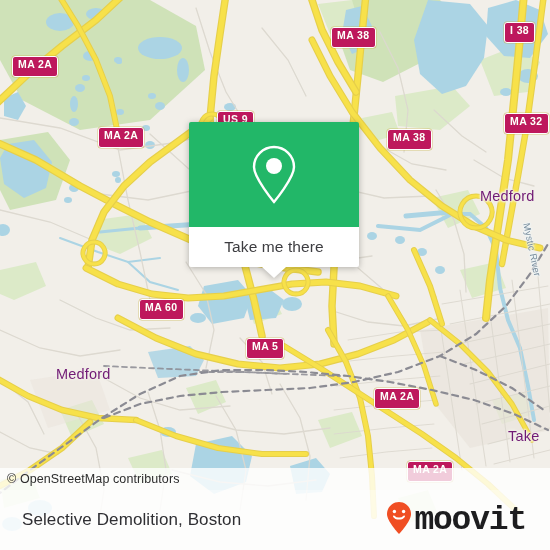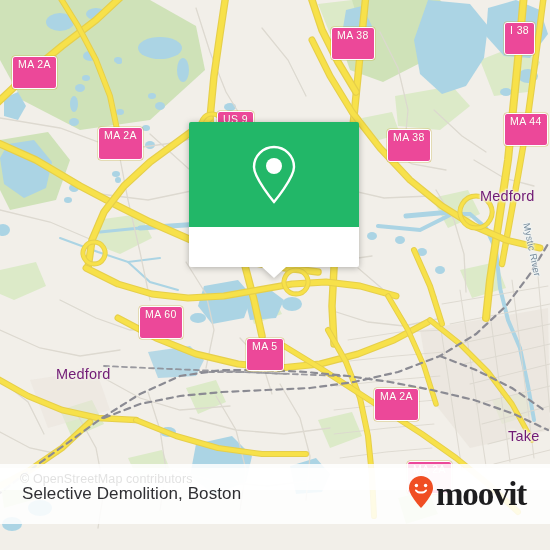--- a/index.html
+++ b/index.html
@@ -10,28 +10,28 @@
   }
   #root{position:relative;width:550px;height:550px;overflow:hidden;}
 
   
   #map{position:absolute;inset:0;background:#f2efe9;overflow:hidden;}
   #map svg{position:absolute;top:0;left:0;}
 
   
   .shield{
     position:absolute;
-    background:#ec4899;
+    background:#be185d;
     border:1.6px solid #ffffff;
     border-radius:3px;
     color:#ffffff;
     font-size:10.5px;
-    font-weight:normal;
+    font-weight:bold;
     letter-spacing:.4px;
-    padding:1px 5px 18px 5px;
+    padding:1px 5px 6px 5px;
     line-height:12px;
     white-space:nowrap;
     text-shadow:0 0 1px rgba(140,120,0,.25);
     box-shadow:0 0 0 .5px rgba(190,170,40,.55);
     z-index:6;
   }
 
   
   .place{
     position:absolute;
@@ -88,42 +88,42 @@
   }
 
   
   #attrib{
     position:absolute;left:0;top:468px;width:550px;height:22px;
     background:rgba(255,255,255,.78);
     display:flex;align-items:center;
     z-index:15;
   }
   #attrib-text{
-    color:#2c2c2c;font-size:12.5px;padding-left:20px;letter-spacing:.1px;
+    color:#2c2c2c;font-size:12.5px;padding-left:7px;letter-spacing:.1px;
   }
 
   
   #footer{
-    position:absolute;left:0;top:464px;width:550px;height:60px;
+    position:absolute;left:0;top:490px;width:550px;height:60px;
     background:rgba(255,255,255,.86);
     display:flex;align-items:center;justify-content:space-between;
     z-index:16;
   }
   #footer-title{
     color:#2f2f33;font-size:17px;padding-left:22px;letter-spacing:.1px;
     white-space:nowrap;
   }
   #brand{
     display:flex;align-items:center;padding-right:24px;gap:2px;
   }
   #brand-pin{display:block;}
   #brand-word{
     color:#1d1d1f;font-size:33px;font-weight:bold;letter-spacing:-1.2px;
     line-height:33px;margin-left:0;
-    font-family:Liberation Serif, serif;
+    font-family:Liberation Mono, monospace;
   }
 </style>
 </head>
 <body>
 
 <div id="root">
 
   <div id="map">
     <svg width="550" height="550" viewBox="0 0 550 550">
       <defs>
@@ -361,42 +361,43 @@
         <path d="M104 366 L148 368 L196 370 L244 372 L292 374 L340 376"></path>
       </g>
     </svg>
 
     <div class="shield" style="left:12px;top:56px">MA 2A</div>
     <div class="shield" style="left:98px;top:127px">MA 2A</div>
     <div class="shield" style="left:217px;top:111px">US 9</div>
     <div class="shield" style="left:331px;top:27px">MA 38</div>
     <div class="shield" style="left:504px;top:22px">I 38</div>
     <div class="shield" style="left:387px;top:129px">MA 38</div>
-    <div class="shield" style="left:504px;top:113px">MA 44</div>
-    <div class="shield" style="left:139px;top:306px">MA 60</div>
+    <div class="shield" style="left:504px;top:113px">MA 32</div>
+    <div class="shield" style="left:139px;top:299px">MA 60</div>
     <div class="shield" style="left:246px;top:338px">MA 5</div>
     <div class="shield" style="left:374px;top:388px">MA 2A</div>
     <div class="shield" style="left:407px;top:461px">MA 2A</div>
 
     <div class="place" style="left:480px;top:188px">Medford</div>
     <div class="place" style="left:56px;top:366px">Medford</div>
     <div class="place" style="left:508px;top:428px">Take</div>
     <div class="place rot" style="left:532px;top:222px">Mystic River</div>
   </div>
 
   <div id="popup">
     <div id="popup-top">
       <span id="pin-icon">
         <svg width="48" height="62" viewBox="0 0 48 62" aria-hidden="true">
           <path d="M24 3 C13 3 4 12 4 23 C4 34 24 58 24 58 C24 58 44 34 44 23 C44 12 35 3 24 3 Z" fill="none" stroke="#ffffff" stroke-width="2.4"></path>
           <circle cx="24" cy="22" r="8" fill="#ffffff"></circle>
         </svg>
       </span>
     </div>
     <div id="popup-bottom">
+      <span id="popup-label">Take me there</span>
       <span id="popup-tail"></span>
     </div>
   </div>
 
   <div id="attrib">
     <span id="attrib-text">© OpenStreetMap contributors</span>
   </div>
 
   <div id="footer">
     <span id="footer-title">Selective Demolition, Boston</span>

